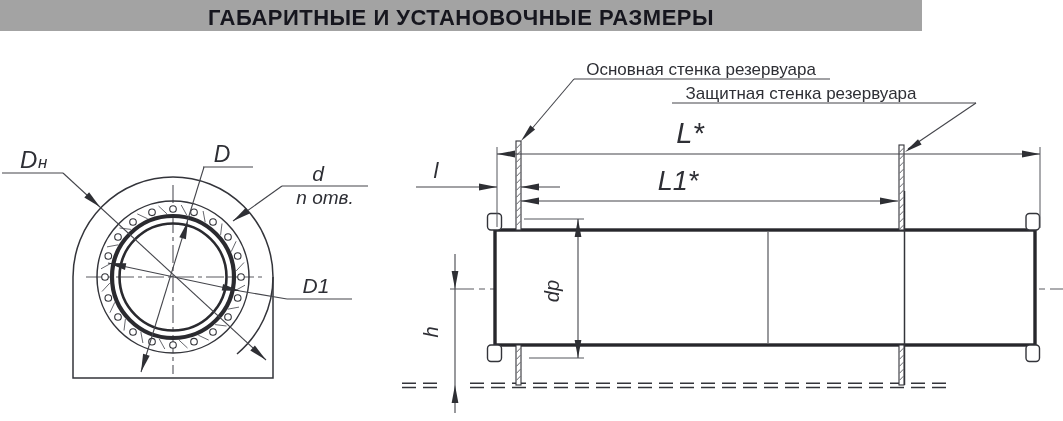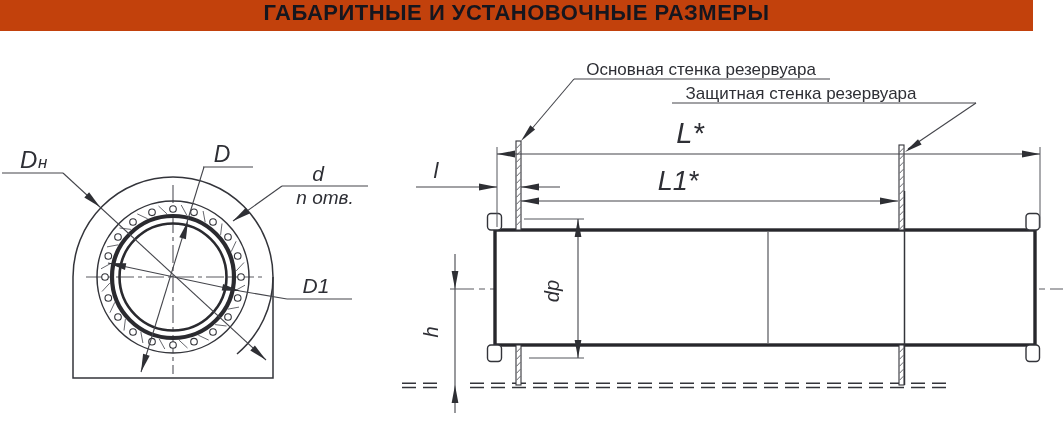--- a/index.html
+++ b/index.html
@@ -1,19 +1,19 @@
 <!DOCTYPE html>
 <html><head>
 <meta charset="utf-8">
 <style>
   html,body{margin:0;padding:0;background:#ffffff;}
   .stage{position:relative;width:1063px;height:421px;background:#ffffff;overflow:hidden;
          font-family:"Liberation Sans",sans-serif;}
-  .titlebar{position:absolute;left:0;top:0;width:1033px;height:31px;background:#c2410c;
-            display:flex;align-items:flex-start;justify-content:center;}
+  .titlebar{position:absolute;left:0;top:0;width:922px;height:31px;background:#a3a3a3;
+            display:flex;align-items:flex-end;justify-content:center;}
   .titlebar span{font-size:22px;font-weight:700;letter-spacing:.5px;color:#16161e;}
   svg{position:absolute;left:0;top:31px;}
   .thin{stroke:#44454b;stroke-width:1.1;fill:none;}
   .ext{stroke:#55565c;stroke-width:1;fill:none;}
   .outline{stroke:#33343a;stroke-width:1.5;fill:none;}
   .thick{stroke:#2a2a2f;stroke-width:4.2;fill:none;}
   .med{stroke:#2a2a2f;stroke-width:2.6;fill:none;}
   .pipe{stroke:#27272c;stroke-width:3.4;fill:#ffffff;}
   .wall{stroke:#33343a;stroke-width:1.1;fill:#ffffff;}
   .hatch{stroke:#55565c;stroke-width:.9;fill:none;}

